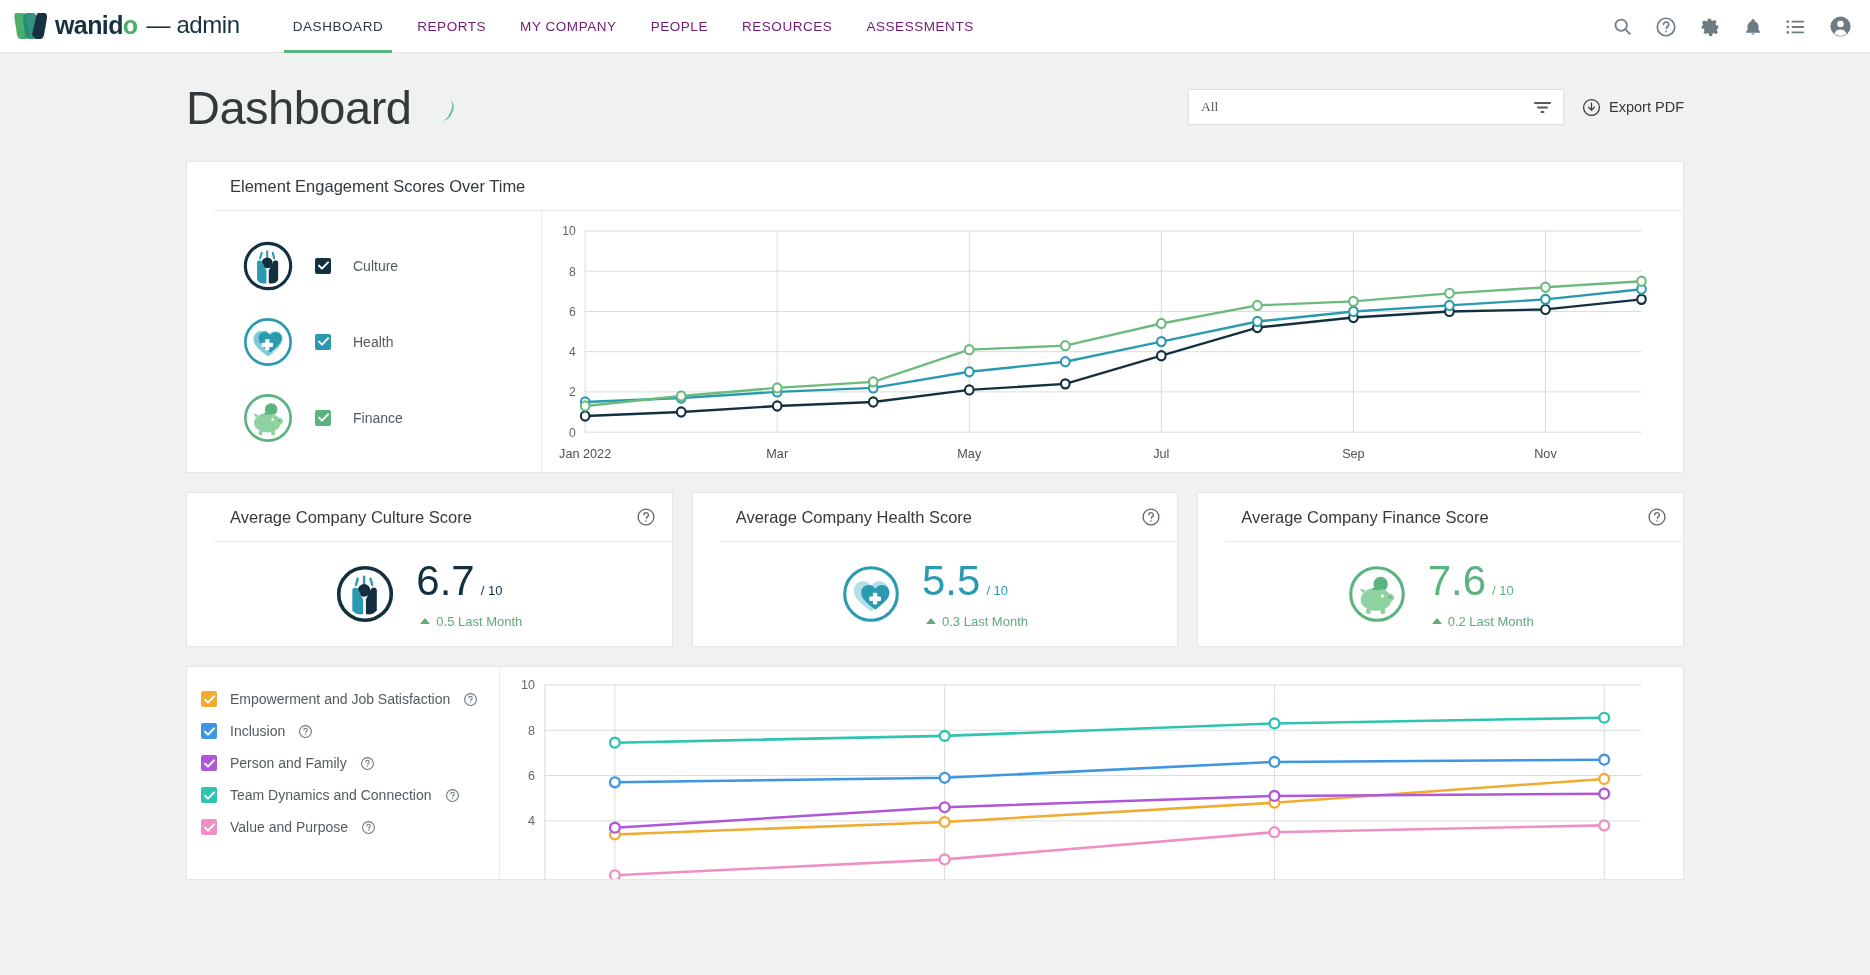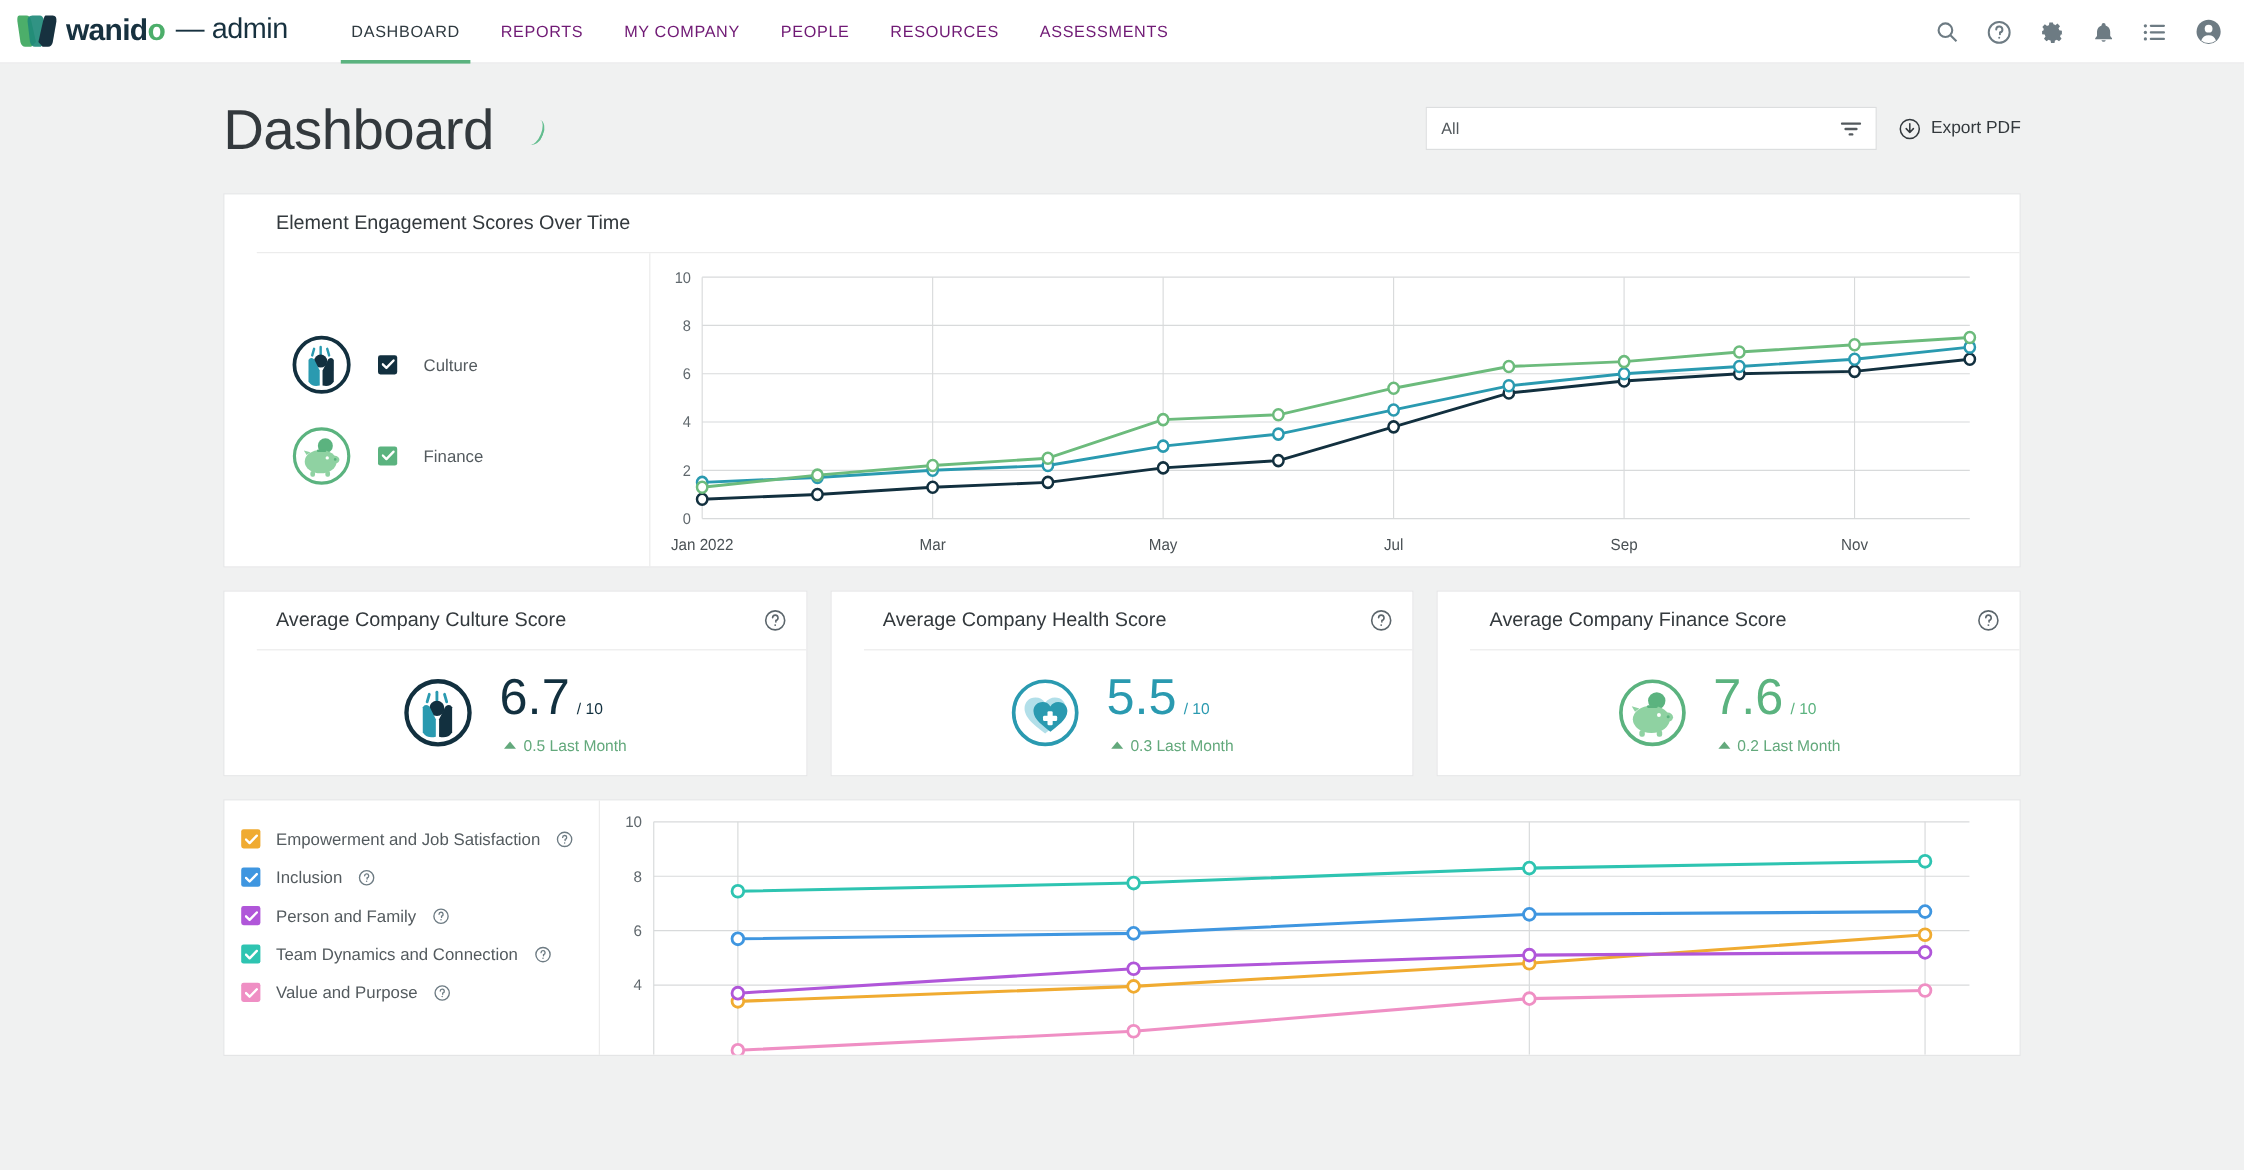--- a/index.html
+++ b/index.html
@@ -61,21 +61,21 @@
   .title-wrap { display: flex; align-items: flex-end; }
   .spin-mark {
     width: 14px; height: 22px; margin-left: 28px; margin-bottom: 14px;
     border-right: 2.5px solid #63bd8f; border-radius: 50%;
     transform: rotate(22deg);
   }
   .head-right { display: flex; align-items: center; gap: 18px; }
   .select-box {
     width: 376px; height: 36px; background: #fff;
     border: 1px solid #dcdedf; display: flex; align-items: center;
-    padding: 0 12px; justify-content: space-between; cursor: pointer;
+    padding: 0 12px; justify-content: space-between; cursor: pointer; font-family: Liberation Serif, serif;
   }
   .select-val { font-size: 13.5px; color: #53595d; }
   .export-btn {
     display: flex; align-items: center; gap: 8px;
     font-size: 14.5px; color: #33393d; cursor: pointer;
   }
 
   
   .card {
     background: #fff; border: 1px solid #e4e5e6;
@@ -245,20 +245,38 @@
             <path d="M45 27 q-2-4-6-1 l-6 12 v16 q8 2 12-4 z" fill="#12303f"></path>
           </svg>
           <span class="cbx" style="background:#12303f">
             <svg width="11" height="9" viewBox="0 0 11 9" fill="none" stroke="#fff" stroke-width="2" stroke-linecap="round" stroke-linejoin="round">
                 <path d="M1 4.6 4 7.6 10 1.4"></path>
               </svg>
           </span>
           <span class="legend-label">Culture</span>
         </div>
 
+        <div class="legend-row">
+          <svg class="legend-icon" viewBox="0 0 64 64">
+            <circle cx="32" cy="32" r="29" fill="#ffffff" stroke="#2a9ab0" stroke-width="3.4"></circle>
+            <path d="M24 18c-6 0-10 4.5-10 10 0 9 10 16 18 22 2-1.5 4-3 6-4.6-6-5-12-10.6-12-17.4 0-4.4 2.4-8 6-9.5A12 12 0 0 0 24 18z" fill="#7fc9da"></path>
+            <path d="M41 18c-3.6 0-7 1.9-9 4.8A11 11 0 0 0 23 18c-6 0-10 4.5-10 10 0 9.6 11.6 17 19 23 7.4-6 19-13.4 19-23 0-5.5-4-10-10-10z" fill="#7fc9da" opacity="0.55"></path>
+            <path d="M40 18c-3.4 0-6.5 1.8-8 4.6A9.4 9.4 0 0 0 24 18c-5.6 0-9.4 4.2-9.4 9.4 0 9 11 16 17.4 21.4C38.4 43.4 49.4 36.4 49.4 27.4 49.4 22.2 45.6 18 40 18z" fill="#2a9ab0" transform="translate(4,1) scale(0.86) translate(4,3)"></path>
+            <g fill="#ffffff">
+                <rect x="28.4" y="28" width="5.4" height="15" rx="1.4"></rect>
+                <rect x="23.5" y="33" width="15" height="5.4" rx="1.4"></rect>
+              </g>
+          </svg>
+          <span class="cbx" style="background:#2a9ab0">
+            <svg width="11" height="9" viewBox="0 0 11 9" fill="none" stroke="#fff" stroke-width="2" stroke-linecap="round" stroke-linejoin="round">
+                <path d="M1 4.6 4 7.6 10 1.4"></path>
+              </svg>
+          </span>
+          <span class="legend-label">Health</span>
+        </div>
 
         <div class="legend-row">
           <svg class="legend-icon" viewBox="0 0 64 64">
             <circle cx="32" cy="32" r="29" fill="#ffffff" stroke="#5bb37f" stroke-width="3.4"></circle>
             <circle cx="36" cy="21" r="8" fill="#5bb37f"></circle>
             <ellipse cx="31" cy="38" rx="17" ry="12.5" fill="#8fd2a2"></ellipse>
             <path d="M16 31 l-3-5 7 2z" fill="#8fd2a2"></path>
             <ellipse cx="46" cy="36" rx="5" ry="4.2" fill="#8fd2a2"></ellipse>
             <circle cx="46.5" cy="35.6" r="1.4" fill="#5bb37f"></circle>
             <circle cx="38" cy="34" r="1.8" fill="#ffffff"></circle>

